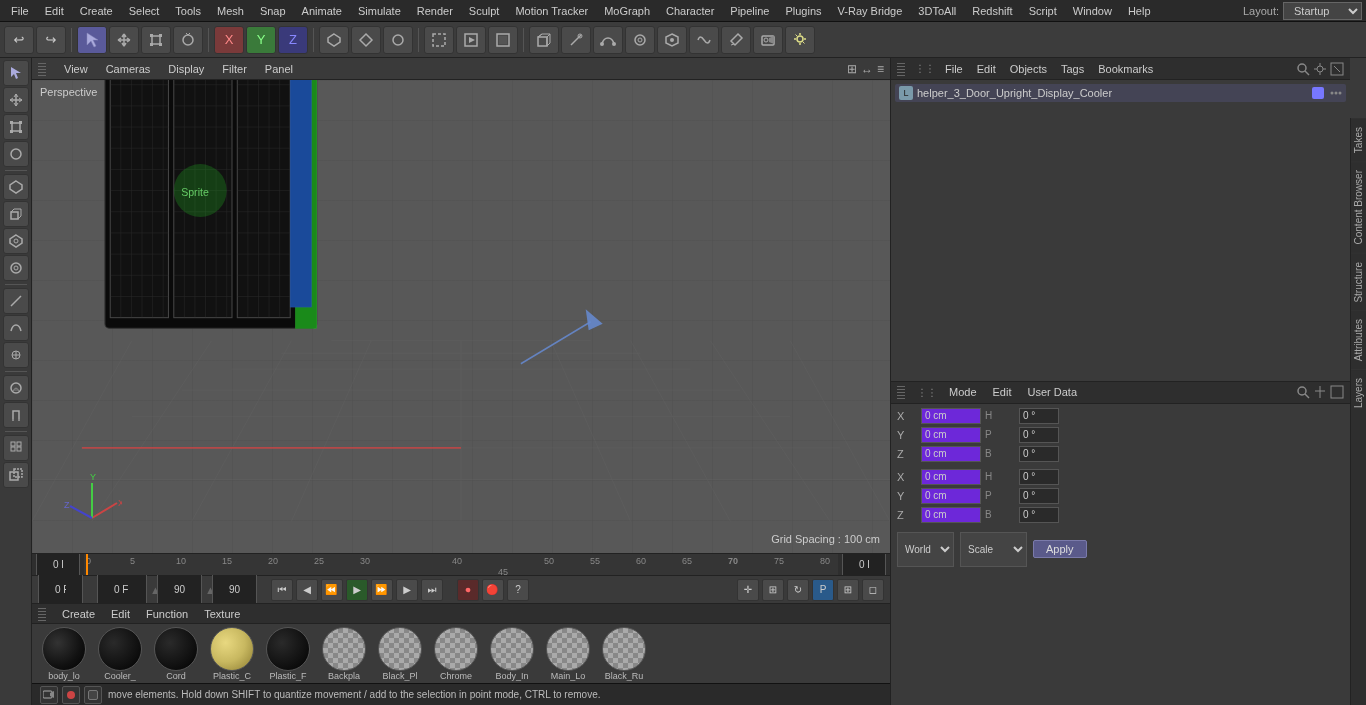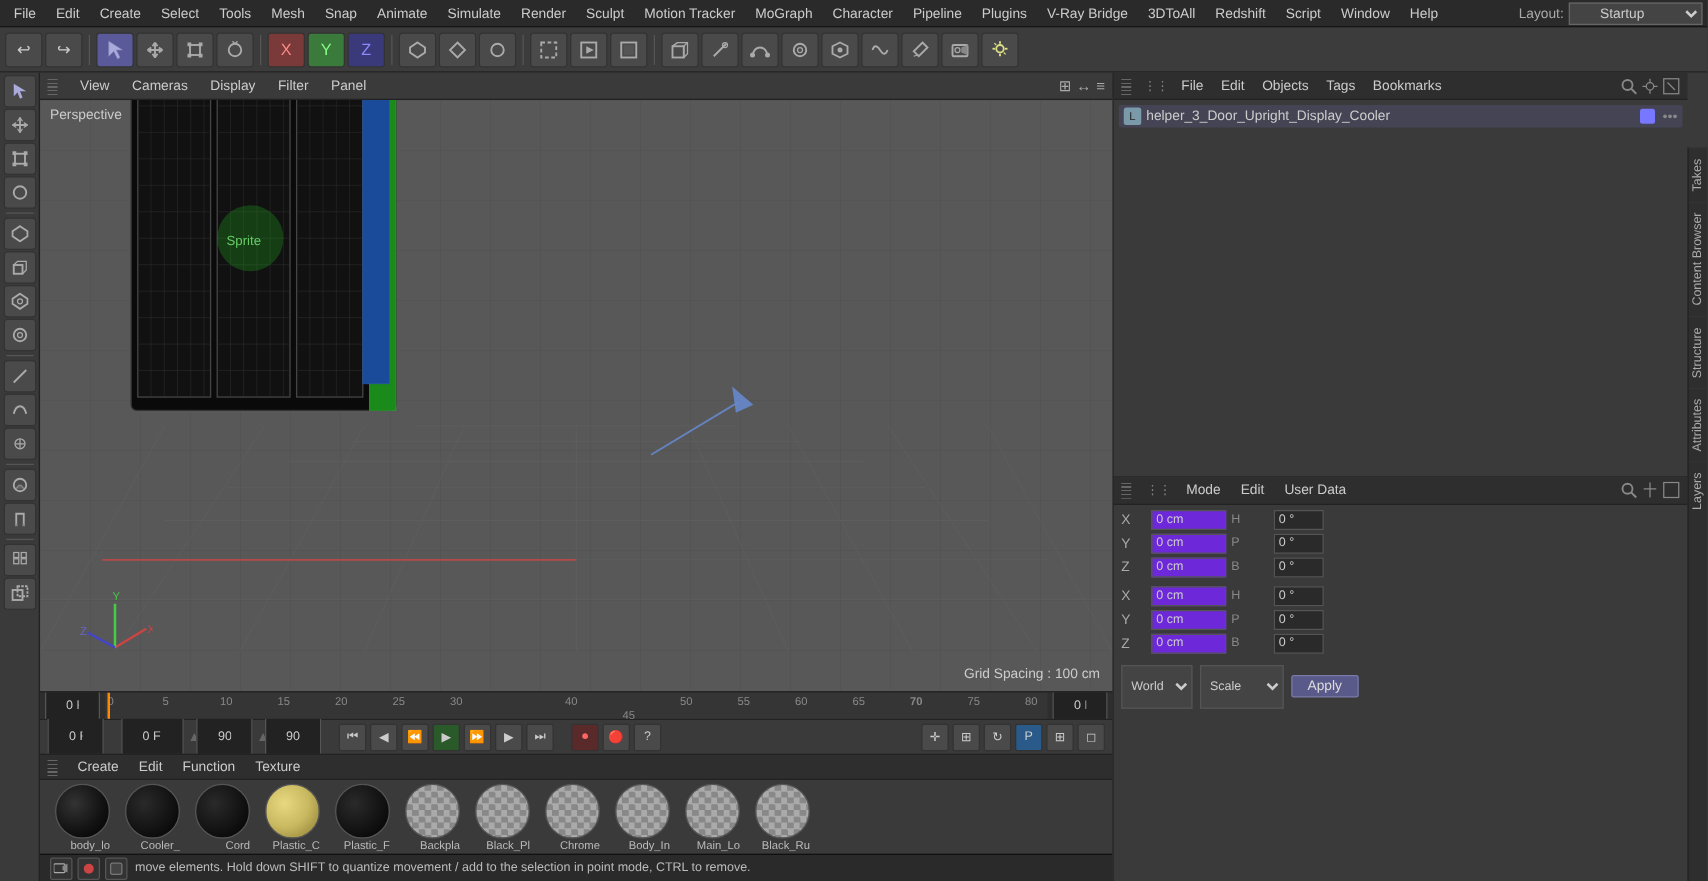--- a/index.html
+++ b/index.html
@@ -37,21 +37,21 @@
       margin-left: auto;
       display: flex;
       align-items: center;
       gap: 4px;
     }
     #layout-label { color: #aaa; font-size: 11px; }
     #layout-select {
       background: #444;
       color: #ccc;
       border: 1px solid #666;
-      padding: 1px 20px;
+      padding: 1px 6px;
       font-size: 11px;
       height: 18px;
       cursor: pointer;
     }
 
     
     #toolbar {
       display: flex;
       align-items: center;
       background: #3c3c3c;
@@ -423,21 +423,21 @@
       display: flex;
       align-items: center;
       padding: 4px 6px;
       gap: 4px;
       overflow-x: auto;
       flex: 1;
     }
     .mat-item {
       display: flex;
       flex-direction: column;
-      align-items: flex-end;
+      align-items: center;
       gap: 0;
       cursor: pointer;
       padding: 2px;
       border-radius: 2px;
       min-width: 52px;
     }
     .mat-preview {
       width: 44px;
       height: 44px;
       border-radius: 50%;

